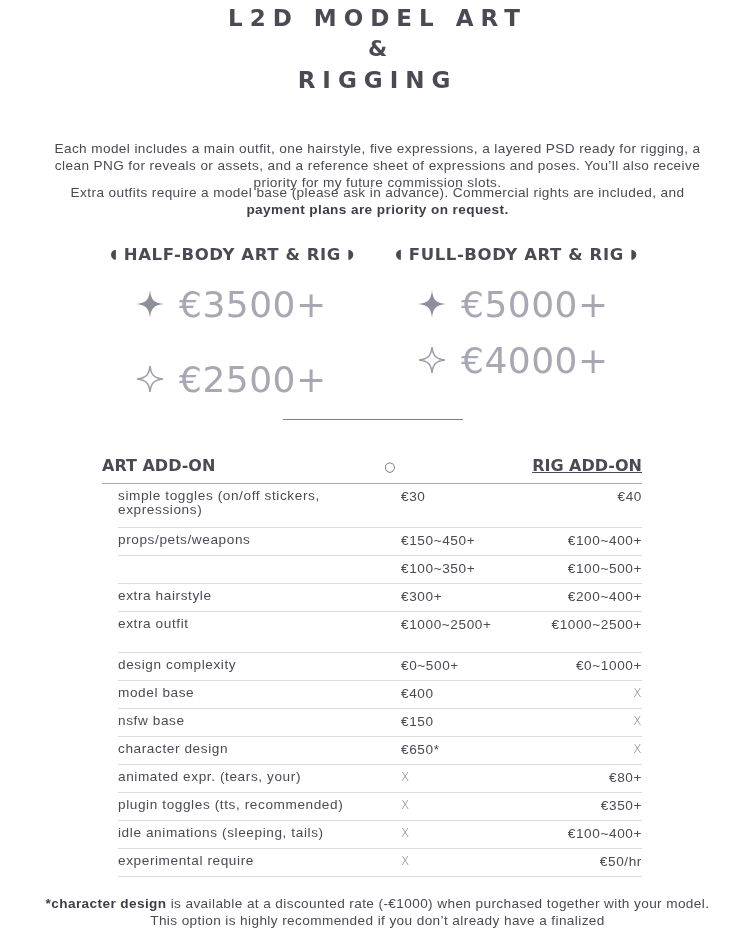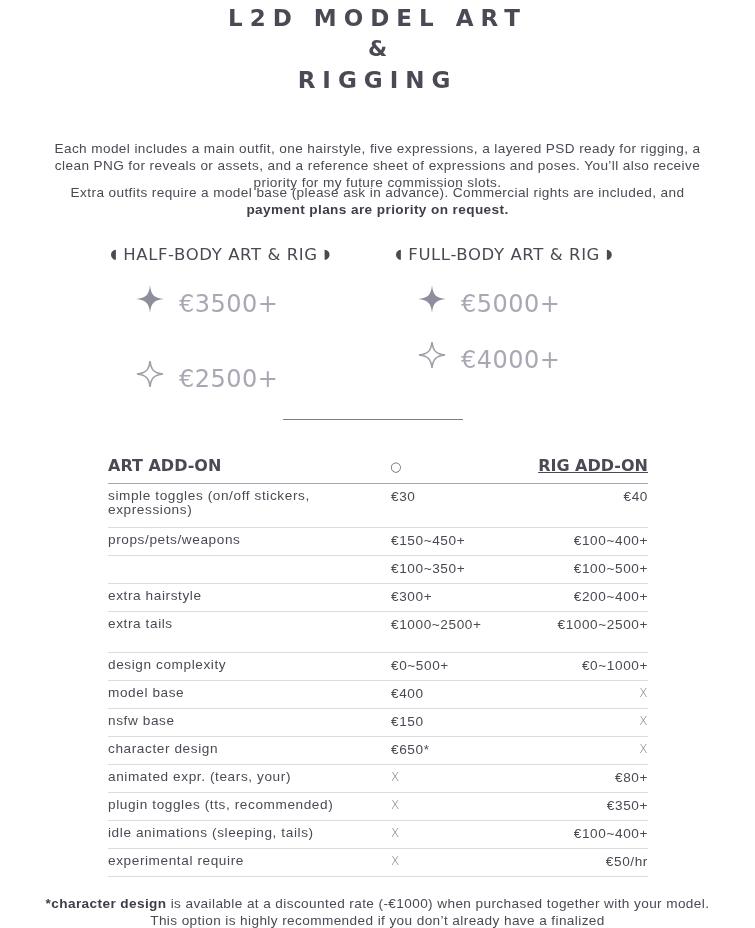--- a/index.html
+++ b/index.html
@@ -5,38 +5,38 @@
   html, body { margin:0; padding:0; background:#ffffff; }
   body { width:755px; height:928px; overflow:hidden; position:relative; font-family:"DejaVu Sans", sans-serif; color:#4a4a55; }
   .title { position:absolute; left:0; width:755px; text-align:center; font-family:"DejaVu Sans", sans-serif; font-weight:bold; color:#4a4a55; font-size:23px; letter-spacing:7px; }
   .t1 { top:5px; }
   .t2 { top:36px; letter-spacing:0; font-size:22px; }
   .t3 { top:67px; }
   .para { position:absolute; left:40px; width:675px; text-align:center; font-family:"Liberation Sans", sans-serif; font-size:13.6px; line-height:17px; color:#4a4a55; letter-spacing:0.4px; }
   .p1 { top:116px;margin-top:24px; }
   .p2 { top:184px; }
   .para b { font-weight:bold; color:#3e3e48; }
-  .tier-head { position:absolute; top:245px; font-family:"DejaVu Sans", sans-serif; font-weight:normal; font-size:16.5px; color:#4a4a55; letter-spacing:0.6px; white-space:nowrap;text-align:center; }
+  .tier-head { position:absolute; top:245px; font-family:"DejaVu Sans", sans-serif; font-weight:bold; font-size:16.5px; color:#4a4a55; letter-spacing:0.6px; white-space:nowrap;text-align:center; }
   .tier-head .moon { font-size:13px; display:inline-block; vertical-align:2px; }
   .th1 { left:110px; }
   .th2 { left:395px; }
-  .price { position:absolute; font-family:"DejaVu Sans", sans-serif; font-size:24px; color:#a7a8b3; white-space:nowrap; letter-spacing:0.5px; }
+  .price { position:absolute; font-family:"DejaVu Sans", sans-serif; font-size:36px; color:#a7a8b3; white-space:nowrap; letter-spacing:0.5px; }
   .price .star { display:inline-block; width:30px; height:30px; vertical-align:-2px; margin-right:14px; }
   .pr-a1 { left:135px; top:284px; }
   .pr-a2 { left:135px; top:359px; }
   .pr-b1 { left:417px; top:284px; }
   .pr-b2 { left:417px; top:340px; }
   .divider { position:absolute; left:283px; top:419px; width:180px; height:1px; background:#7d7d87; }
-  .table { position:absolute; left:108px; width:540px; top:450px; }
+  .table { position:absolute; left:102px; width:540px; top:450px; }
   .thead { position:relative; height:33px; border-bottom:1.5px solid #a7a7ae; }
   .thead .h { position:absolute; top:6px; font-family:"DejaVu Sans", sans-serif; font-weight:bold; font-size:16px; color:#4a4a55; }
   .thead .hl { left:0; }
   .thead .hm { left:282px; top:9px; font-weight:normal; font-size:13px; color:#666; }
   .thead .hr { right:0;text-decoration:underline; }
-  .row { position:relative; border-bottom:1px solid #dcdcdf; font-family:"Liberation Sans", sans-serif; font-size:13.6px; color:#4a4a55; letter-spacing:0.6px; }
+  .row { position:relative; border-bottom:1px solid #dcdcdf; font-family:"Liberation Sans", sans-serif; font-size:13.6px; color:#4a4a55; letter-spacing:0.6px;margin-left:16px; }
   .row .c1 { position:absolute; left:0; top:5px; width:250px; line-height:14px; }
   .row .c2 { position:absolute; left:283px; top:5px; }
   .row .c3 { position:absolute; right:0; top:5px; }
   .row.h2 { height:43px; }
   .row.h1 { height:27px; }
   .row.gap { border-bottom:none; height:27px; }
   .row.topline { border-top:1px solid #dcdcdf; }
   .spacer { height:13px; }
   .row .x { color:#7a7a82; font-family:"DejaVu Sans", sans-serif; font-size:12px; font-weight:200; }
   .foot { position:absolute; left:40px; width:675px; top:895px; text-align:center; font-family:"Liberation Sans", sans-serif; font-size:13.6px; line-height:17px; color:#4a4a55; letter-spacing:0.4px; }
@@ -106,21 +106,21 @@
   <div class="row h1">
     <span class="c2">€100~350+</span>
     <span class="c3">€100~500+</span>
   </div>
   <div class="row h1">
     <span class="c1">extra hairstyle</span>
     <span class="c2">€300+</span>
     <span class="c3">€200~400+</span>
   </div>
   <div class="row gap">
-    <span class="c1">extra tails</span>
+    <span class="c1">extra outfit</span>
     <span class="c2">€1000~2500+</span>
     <span class="c3">€1000~2500+</span>
   </div>
 
   <div class="spacer"></div>
 
   <div class="row h1 topline">
     <span class="c1">design complexity</span>
     <span class="c2">€0~500+</span>
     <span class="c3">€0~1000+</span>

